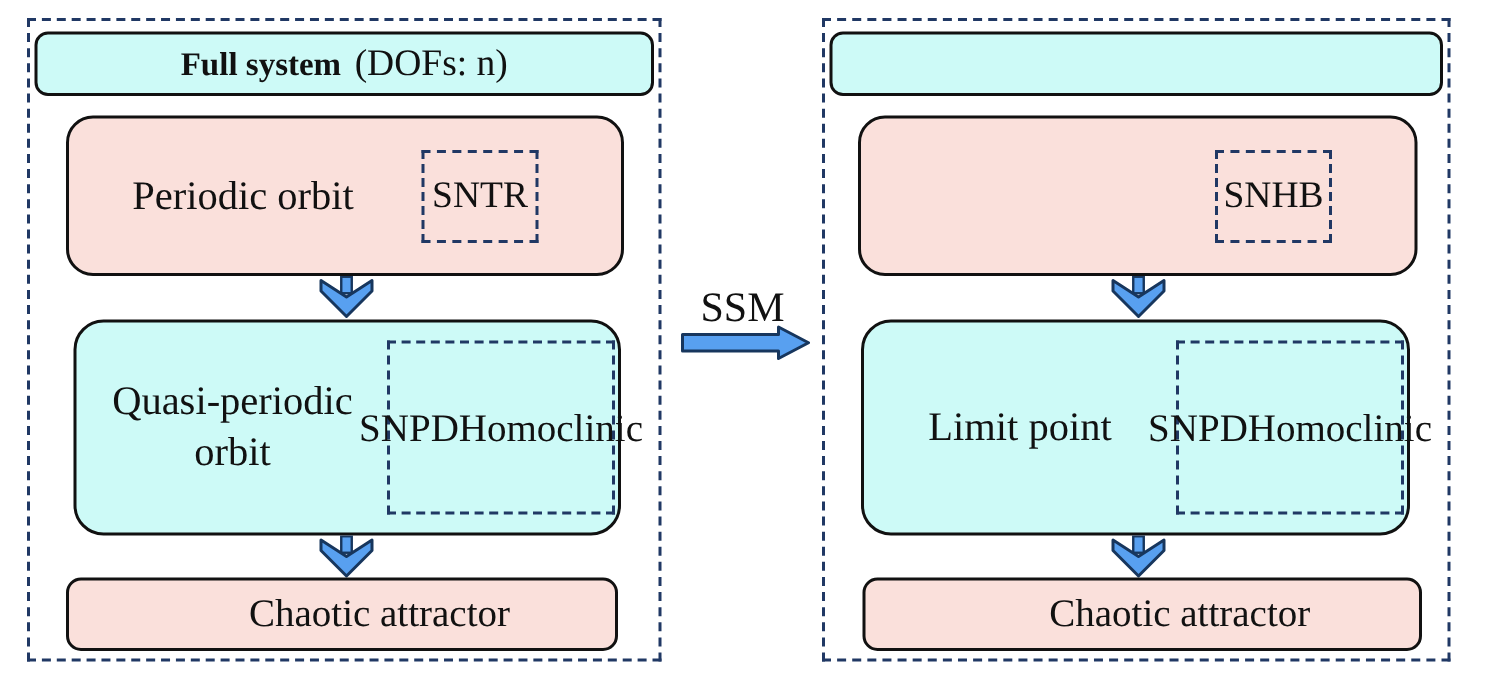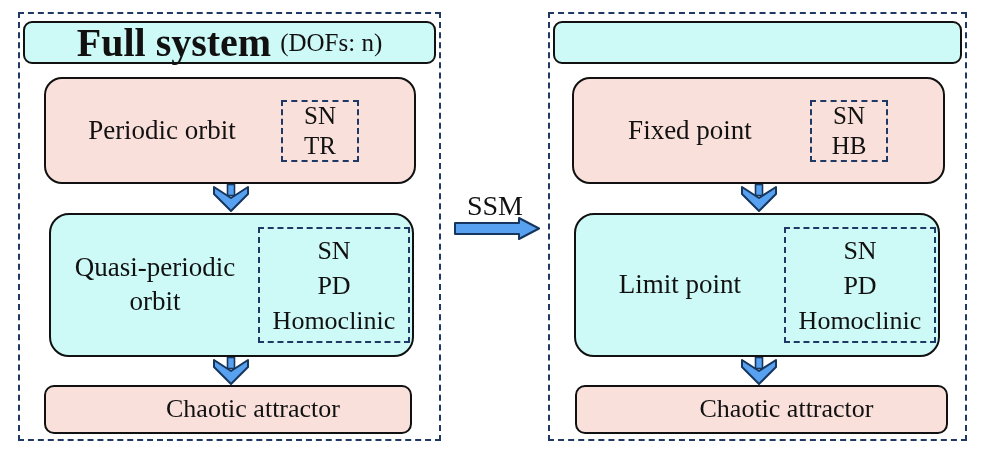--- a/index.html
+++ b/index.html
@@ -15,21 +15,21 @@
   body{font-family:"Liberation Serif","DejaVu Serif",serif;color:#111;}
   .canvas{position:relative;width:997px;height:456px;background:#fff;overflow:hidden;}
 
   .panel{position:absolute;top:12px;height:425px;border:2.5px dashed var(--dash);background:#fff;}
   .panel.left{left:18px;width:419px;}
   .panel.right{left:548px;width:415px;}
 
   .hdr{position:absolute;left:3px;right:3px;top:7px;height:39px;
        background:var(--cyan);border:2px solid var(--border);border-radius:9px;
        display:flex;align-items:center;justify-content:center;gap:9px;white-space:nowrap;}
-  .hdr .t{font-weight:bold;font-size:40px;}
+  .hdr .t{font-weight:bold;font-size:22px;}
   .hdr .n{font-size:25px;}
 
   .node{position:absolute;border:2px solid var(--border);}
   .bg-pink{background:var(--pink);}
   .bg-cyan{background:var(--cyan);}
 
   .node1{top:63px;height:103px;border-radius:18px;}
   .node2{top:199px;height:140px;border-radius:20px;}
   .node3{top:371px;height:45px;border-radius:10px;}
   .panel.left  .node1{left:24px;width:368px;}
@@ -39,21 +39,21 @@
   .panel.right .node2{left:24px;width:362px;}
   .panel.right .node3{left:25px;width:369px;}
 
   .nlabel{position:absolute;left:0;top:0;bottom:0;display:flex;align-items:center;
           justify-content:center;text-align:center;font-size:27px;line-height:1.25;}
   .node1 .nlabel{width:232px;}
   .node2 .nlabel{width:208px;}
   .node3 .nlabel{width:100%;font-size:26px;padding-left:25px;}
 
   .mini{position:absolute;top:50%;transform:translateY(-50%);
-        border:2.5px dashed var(--dash);display:flex;flex-direction:column;
+        border:2.5px dashed var(--dash);display:flex;flex-direction:row;
         align-items:center;justify-content:center;text-align:center;}
   .mini .bl{font-size:25px;}
   .mini2l .bl{font-size:26px;}
   .node1 .mini{right:55px;width:74px;height:58px;}
   .node1 .mini .bl{line-height:30px;}
   .node2 .mini{right:2px;width:148px;height:112px;}
   .node2 .mini .bl{line-height:35px;}
 
   .down-arrow{position:absolute;width:38px;height:29px;}
   .panel.left  .down-arrow{left:192px;}
@@ -111,21 +111,20 @@
   <div class="connector-label">SSM</div>
   <svg class="connector-arrow" viewBox="0 0 87 25">
     <polygon points="1,7 65,7 65,2 85,12.5 65,23 65,18 1,18" style="fill:var(--arrow-fill);stroke:var(--arrow-stroke);stroke-width:2" stroke-linejoin="round"></polygon>
   </svg>
 
   <section class="panel right">
     <header class="hdr">
     </header>
 
     <div class="node node1 bg-pink">
-      <div class="nlabel">Fixed point</div>
       <div class="mini">
         <div class="bl">SN</div>
         <div class="bl">HB</div>
       </div>
     </div>
 
     <svg class="down-arrow arrow1" viewBox="0 0 38 29">
       <rect x="15.5" y="0.5" width="7" height="11" style="fill:var(--arrow-fill);stroke:var(--arrow-stroke);stroke-width:1.6"></rect>
       <polygon points="2,3 19,14 36,3 36,10 19,27 2,10" style="fill:var(--arrow-fill);stroke:var(--arrow-stroke);stroke-width:2" stroke-linejoin="round"></polygon>
     </svg>

